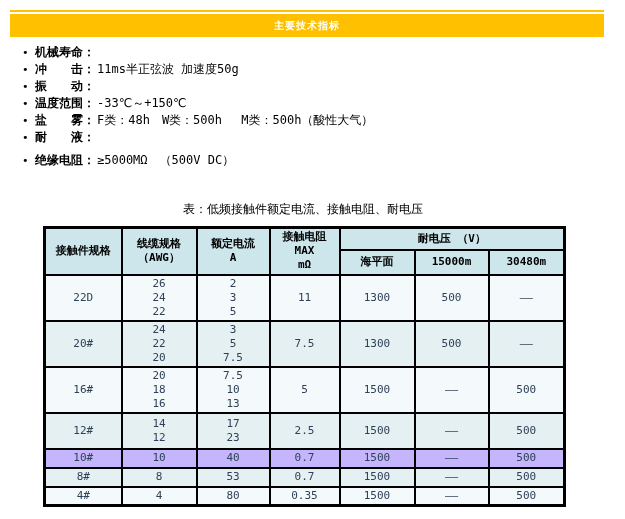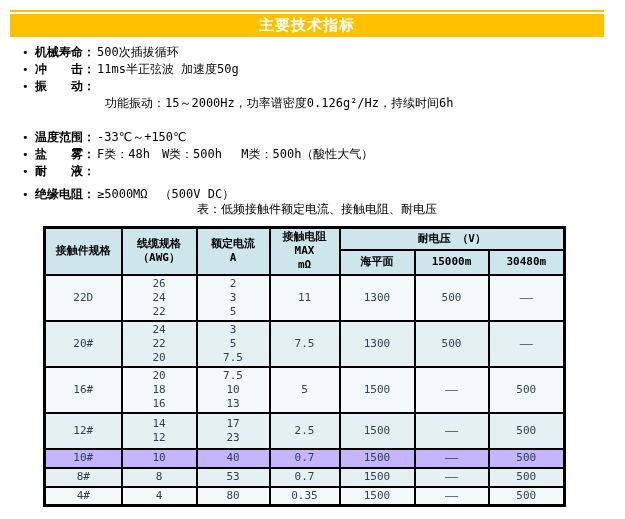--- a/index.html
+++ b/index.html
@@ -2,35 +2,35 @@
 <html><head>
 <meta charset="utf-8">
 <style>
   * { margin:0; padding:0; box-sizing:border-box; }
   body { background:#ffffff; font-family:"DejaVu Sans Mono","DejaVu Sans",sans-serif; }
   .page { position:relative; width:625px; height:519px; background:#ffffff; overflow:hidden; }
 
   .top-rule { position:absolute; left:10px; top:10px; width:594px; height:2px; }
   .title-bar {
     position:absolute; left:10px; top:14px; width:594px; height:23px;
-    color:#ffffff; font-weight:bold; font-size:15px; letter-spacing:1px;
+    color:#ffffff; font-weight:bold; font-size:10px; letter-spacing:1px;
     display:flex; align-items:center; justify-content:center;
     font-family:"DejaVu Sans","Liberation Sans",sans-serif;
   }
 
   .specs { position:absolute; left:22px; top:44px; width:593px; font-size:12px; color:#000; }
   .spec-line { display:flex; align-items:flex-start; line-height:17px; }
   .spec-line.gap-top { margin-top:6px; }
   .bullet { width:13px; flex:0 0 13px; font-size:11px; line-height:17px; }
   .spec-label { flex:0 0 62px; width:62px; font-weight:bold; white-space:nowrap; }
   .spec-text { flex:1; white-space:pre-line; }
   .indent-sub { padding-left:8px; }
 
   .table-caption {
-    position:absolute; left:57px; top:201px; width:520px;
+    position:absolute; left:43px; top:201px; width:520px;
     text-align:center; font-size:12px; color:#000;
   }
 
   table.spec-table {
     position:absolute; left:43px; top:226px; width:520px;
     border-collapse:collapse; table-layout:fixed;
     font-size:11px;
   }
   table.spec-table { border:3px solid #000; }
   .spec-table th, .spec-table td {
@@ -52,34 +52,32 @@
 
   <div class="title-bar" style="background:#FFC000;">
     <span>主要技术指标</span>
   </div>
 
   <div class="specs">
 
     <div class="spec-line">
       <span class="bullet">•</span>
       <span class="spec-label">机械寿命：</span>
-      <span class="spec-text">500次插拔循环</span>
     </div>
 
     <div class="spec-line">
       <span class="bullet">•</span>
       <span class="spec-label">冲　　击：</span>
       <span class="spec-text">11ms半正弦波 加速度50g</span>
     </div>
 
     <div class="spec-line">
       <span class="bullet">•</span>
       <span class="spec-label">振　　动：</span>
       <span class="spec-text indent-sub">
-        <span style="display:block;">功能振动：15～2000Hz，功率谱密度0.126g²/Hz，持续时间6h</span>
       </span>
     </div>
 
     <div class="spec-line">
       <span class="bullet">•</span>
       <span class="spec-label">温度范围：</span>
       <span class="spec-text">-33℃～+150℃</span>
     </div>
 
     <div class="spec-line">

